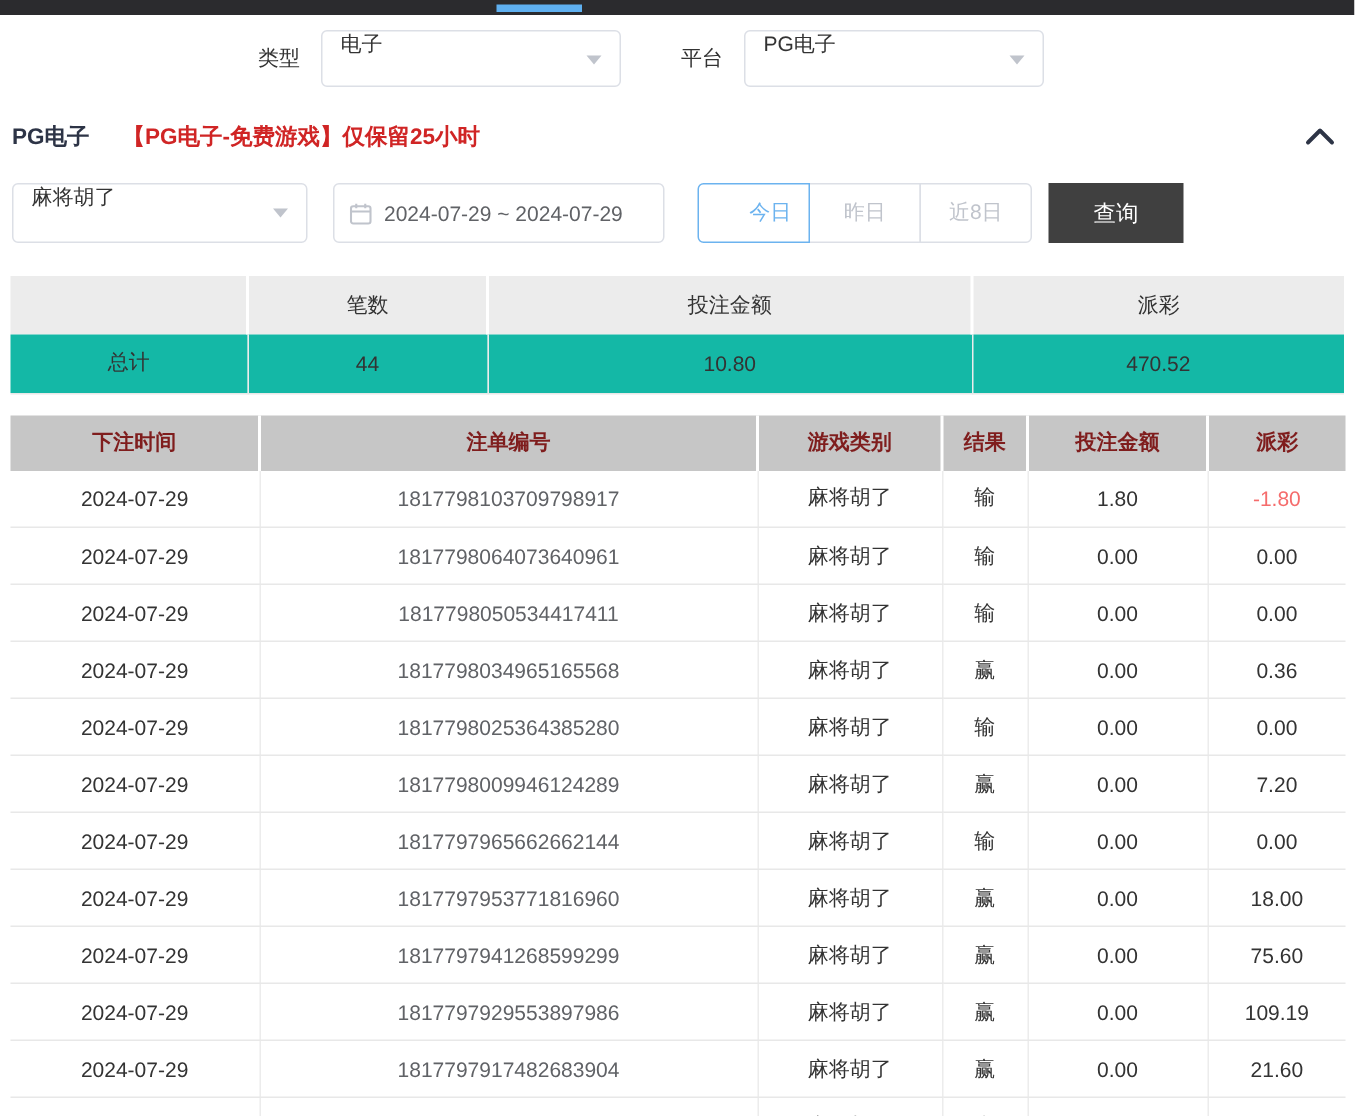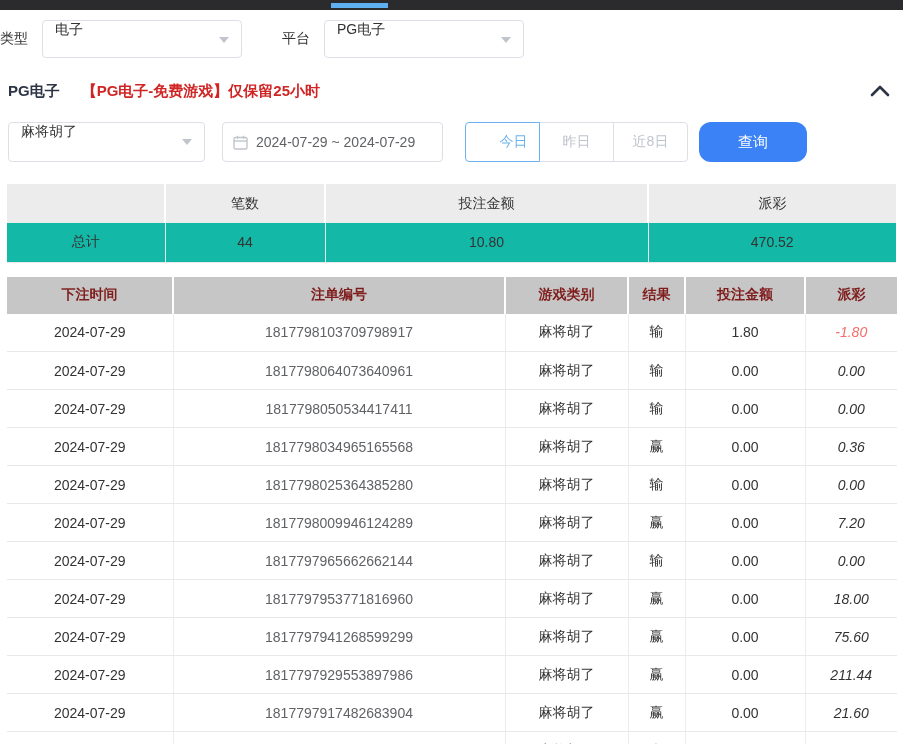--- a/index.html
+++ b/index.html
@@ -4,21 +4,21 @@
 <style>
   * { margin: 0; padding: 0; box-sizing: border-box; }
   html, body { width: 903px; height: 744px; overflow: hidden; background: #fff;
     font-family: "Liberation Sans", "DejaVu Sans", sans-serif; font-size: 14px; color: #333; }
 
   
   .topbar { position: relative; height: 10px; background: #2b2b2e; }
   .topbar .indicator { position: absolute; left: 331px; top: 3px; width: 57px; height: 5px; background: #5fb0f0; }
 
   
-  .filter-row { display: flex; align-items: center; margin-top: 10px; }
+  .filter-row { display: flex; align-items: center; margin-top: 10px; padding-left: 172px; }
   .filter-row .lbl { font-size: 14px; color: #333; margin-right: 14px; }
   .select-box { position: relative; width: 200px; height: 38px; border: 1px solid #dcdfe6; border-radius: 4px;
     background: #fff; display: flex; align-items: flex-start; padding: 0 30px 0 12px; color: #333; cursor: pointer; }
   .select-box .caret { position: absolute; right: 12px; top: 16px; width: 0; height: 0;
     border-left: 5px solid transparent; border-right: 5px solid transparent; border-top: 6px solid #c0c4cc; }
   .gap40 { width: 40px; }
 
   
   .section-row { display: flex; align-items: center; margin-top: 23px; padding: 0 12px 0 8px; height: 20px; }
   .section-title { font-size: 15px; font-weight: bold; color: #2d3446; }
@@ -31,36 +31,36 @@
   .query-row .select-box { width: 197px; height: 40px; }
   .date-box { margin-left: 17px; width: 221px; height: 40px; border: 1px solid #dcdfe6; border-radius: 4px;
     display: flex; align-items: center; padding: 0 10px; color: #606266; cursor: pointer; }
   .date-box .cal { margin-right: 8px; flex: 0 0 auto; }
   .btn-group { display: flex; margin-left: 22px; }
   .btn-group .qbtn { width: 75px; height: 40px; background: #fff; border: 1px solid #dcdfe6; color: #c0c4cc;
     font-size: 14px; display: flex; align-items: center; justify-content: center; cursor: pointer; margin-left: -1px; }
   .btn-group .qbtn:first-child { border-radius: 4px 0 0 4px; margin-left: 0; padding-left: 22px; }
   .btn-group .qbtn:last-child { border-radius: 0 4px 4px 0; }
   .btn-group .qbtn.active { border: 1px solid #6cb3ef; color: #6cb3ef; position: relative; z-index: 1; }
-  .search-btn { margin-left: 11px; width: 108px; height: 40px; background: #3b82f6; border: none; border-radius: 12px;
+  .search-btn { margin-left: 11px; width: 90px; height: 40px; background: #404040; border: none; border-radius: 0;
     color: #fff; font-size: 15px; cursor: pointer; }
 
   
   .summary { margin: 22px 7px 0 7px; width: 889px; border-collapse: collapse; table-layout: fixed; }
   .summary th { background: #ececec; font-weight: normal; color: #333; height: 39px; border-right: 2px solid #fff; }
   .summary th:last-child { border-right: none; }
   .summary td { height: 39px; text-align: center; border-bottom: 1px solid #e8e8e8; border-right: 1px solid #ececec; background:#14b8a6; }
   .summary td:last-child { border-right: none; }
 
   
   .main-tbl { margin: 14px 6px 0 7px; width: 890px; border-collapse: collapse; table-layout: fixed; }
   .main-tbl th { background: #c6c6c6; color: #7f1d1d; font-weight: bold; height: 37px; border-right: 2px solid #fff; font-size: 14px; }
   .main-tbl th:last-child { border-right: none; }
   .main-tbl td { height: 38px; text-align: center; border-bottom: 1px solid #e8e8e8; border-right: 1px solid #ececec; color: #333; }
-  .main-tbl td:last-child { border-right: none; font-style: italic; }
+  .main-tbl td:last-child { border-right: none; }
   .main-tbl td.betno { color: #606266; }
   .main-tbl td.neg { color: #f56c6c; }
 </style>
 </head>
 <body>
 
 <div class="topbar">
   <div class="indicator"></div>
 </div>
 
@@ -225,21 +225,21 @@
         <td>赢</td>
         <td>0.00</td>
         <td>75.60</td>
       </tr>
       <tr>
         <td>2024-07-29</td>
         <td class="betno">1817797929553897986</td>
         <td>麻将胡了</td>
         <td>赢</td>
         <td>0.00</td>
-        <td>211.44</td>
+        <td>109.19</td>
       </tr>
       <tr>
         <td>2024-07-29</td>
         <td class="betno">1817797917482683904</td>
         <td>麻将胡了</td>
         <td>赢</td>
         <td>0.00</td>
         <td>21.60</td>
       </tr>
       <tr>

